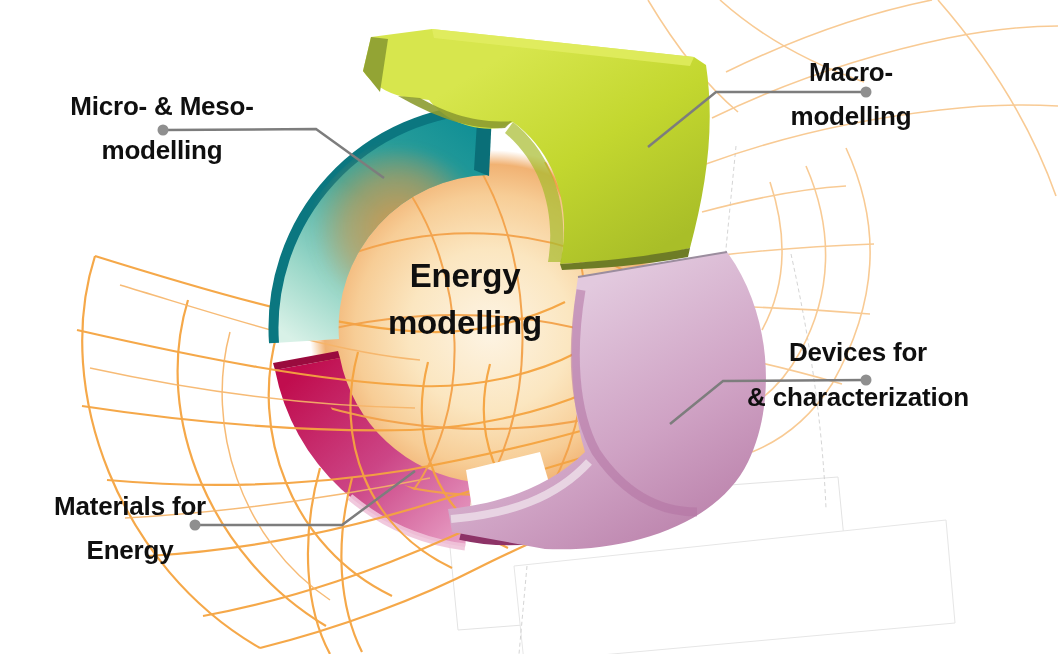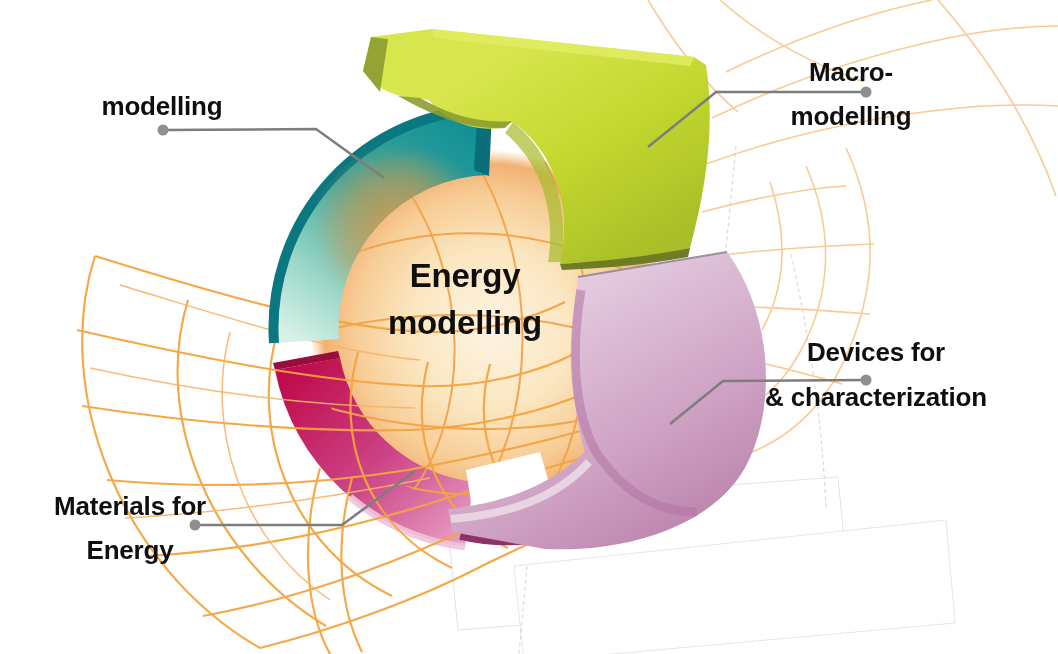--- a/index.html
+++ b/index.html
@@ -168,34 +168,35 @@
   </g>
   <g fill="#8f8f8f">
     <circle cx="163" cy="130" r="5.5"></circle>
     <circle cx="866" cy="92" r="5.5"></circle>
     <circle cx="866" cy="380" r="5.5"></circle>
     <circle cx="195" cy="525" r="5.5"></circle>
   </g>
 </svg>
 
 <div class="lbl" style="left:8px;top:84px;width:308px;">
+  <span>Micro- &amp; Meso-</span>
   <span>modelling</span>
 </div>
 
 <div class="lbl" style="left:742px;top:50px;width:218px;">
   <span>Macro-</span>
   <span>modelling</span>
 </div>
 
 <div class="lbl lbl-center" style="left:340px;top:252px;width:250px;">
   <span>Energy</span>
   <span>modelling</span>
 </div>
 
-<div class="lbl lbl-devices" style="left:706px;top:330px;width:340px;">
+<div class="lbl lbl-devices" style="left:688px;top:330px;width:340px;">
   <span>Devices for</span>
   <span>&amp; characterization</span>
 </div>
 
 <div class="lbl" style="left:10px;top:484px;width:240px;">
   <span>Materials for</span>
   <span>Energy</span>
 </div>
 
 </div>

